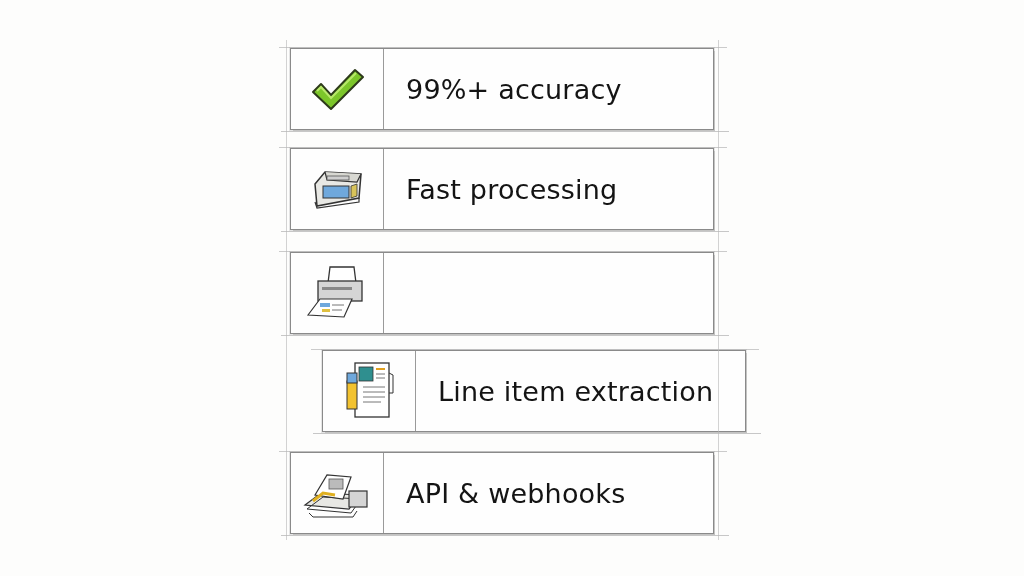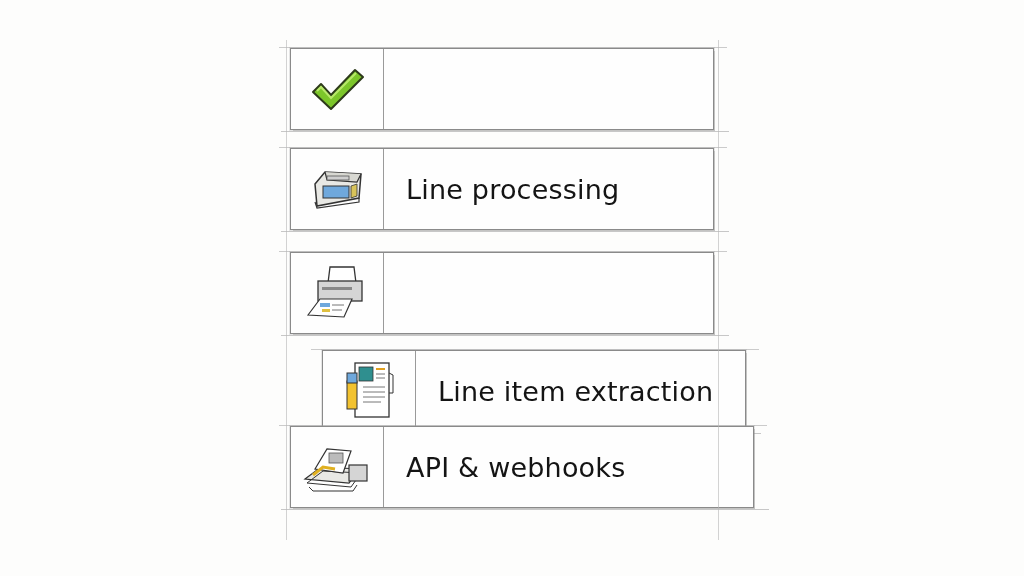--- a/index.html
+++ b/index.html
@@ -35,34 +35,35 @@
 
 <div>
 
   <div class="row" style="top:48px;">
     <div class="icon-cell">
       <svg width="60" height="50" viewBox="0 0 60 50">
         <path d="M6 28 L14 20 L24 31 L48 6 L56 13 L24 45 Z" fill="#7cc62a" stroke="#2d3a1a" stroke-width="2" stroke-linejoin="round"></path>
         <path d="M10 27 L14 23 L24 34 L49 9" fill="none" stroke="#b8e86a" stroke-width="2"></path>
       </svg>
     </div>
+    <div class="label">99%+ accuracy</div>
   </div>
 
   <div class="row" style="top:148px;">
     <div class="icon-cell">
       <svg width="64" height="50" viewBox="0 0 64 50">
         <path d="M10 20 L20 8 L56 10 L54 34 L12 42 Z" fill="#e8e8e4" stroke="#333" stroke-width="1.5"></path>
         <path d="M20 8 L22 16 L52 18 L56 10" fill="#d8d8d2" stroke="#333" stroke-width="1.2"></path>
         <rect x="18" y="22" width="26" height="12" fill="#6fa8dc" stroke="#333" stroke-width="1"></rect>
         <rect x="22" y="12" width="22" height="4" fill="#cfcfcf" stroke="#555" stroke-width="0.8"></rect>
         <path d="M46 22 L52 20 L52 32 L46 34 Z" fill="#d8c35a" stroke="#333" stroke-width="0.8"></path>
         <path d="M10 38 L12 44 L54 38 L54 34" fill="none" stroke="#333" stroke-width="1.2"></path>
       </svg>
     </div>
-    <div class="label">Line processing</div>
+    <div class="label">Fast processing</div>
   </div>
 
   <div class="row" style="top:252px;">
     <div class="icon-cell">
       <svg width="66" height="60" viewBox="0 0 66 60">
         <path d="M26 4 L50 4 L52 20 L24 20 Z" fill="#fff" stroke="#333" stroke-width="1.3"></path>
         <rect x="14" y="18" width="44" height="20" fill="#d5d5d5" stroke="#333" stroke-width="1.3"></rect>
         <rect x="18" y="24" width="30" height="3" fill="#888"></rect>
         <path d="M4 52 L16 36 L48 36 L40 54 Z" fill="#fff" stroke="#333" stroke-width="1.2"></path>
         <rect x="16" y="40" width="10" height="4" fill="#6fa8dc"></rect>
@@ -86,21 +87,21 @@
         <line x1="22" y1="38" x2="44" y2="38" stroke="#777" stroke-width="1"></line>
         <line x1="22" y1="43" x2="40" y2="43" stroke="#777" stroke-width="1"></line>
         <rect x="6" y="22" width="10" height="28" fill="#f2c230" stroke="#333" stroke-width="1"></rect>
         <rect x="6" y="14" width="10" height="10" fill="#6fa8dc" stroke="#333" stroke-width="1"></rect>
         <path d="M48 14 L52 16 L52 34 L48 34" fill="none" stroke="#333" stroke-width="1"></path>
       </svg>
     </div>
     <div class="label">Line item extraction</div>
   </div>
 
-  <div class="row" style="top:426px;padding-left:40px;">
+  <div class="row" style="top:452px;">
     <div class="icon-cell">
       <svg width="72" height="56" viewBox="0 0 72 56">
         <path d="M4 40 L20 28 L58 30 L48 44 Z" fill="#e8e8e4" stroke="#333" stroke-width="1.2"></path>
         <path d="M6 44 L22 32 L60 34 L50 48 Z" fill="none" stroke="#333" stroke-width="1"></path>
         <path d="M14 30 L26 10 L50 12 L42 34 Z" fill="#fff" stroke="#333" stroke-width="1.2"></path>
         <rect x="28" y="14" width="14" height="10" fill="#bbb" stroke="#555" stroke-width="0.8"></rect>
         <path d="M12 36 L22 28 L34 30" fill="none" stroke="#e0b020" stroke-width="3"></path>
         <rect x="48" y="26" width="18" height="16" fill="#d5d5d5" stroke="#333" stroke-width="1.2"></rect>
         <path d="M8 48 L12 52 L52 52 L56 46" fill="none" stroke="#333" stroke-width="1"></path>
       </svg>

